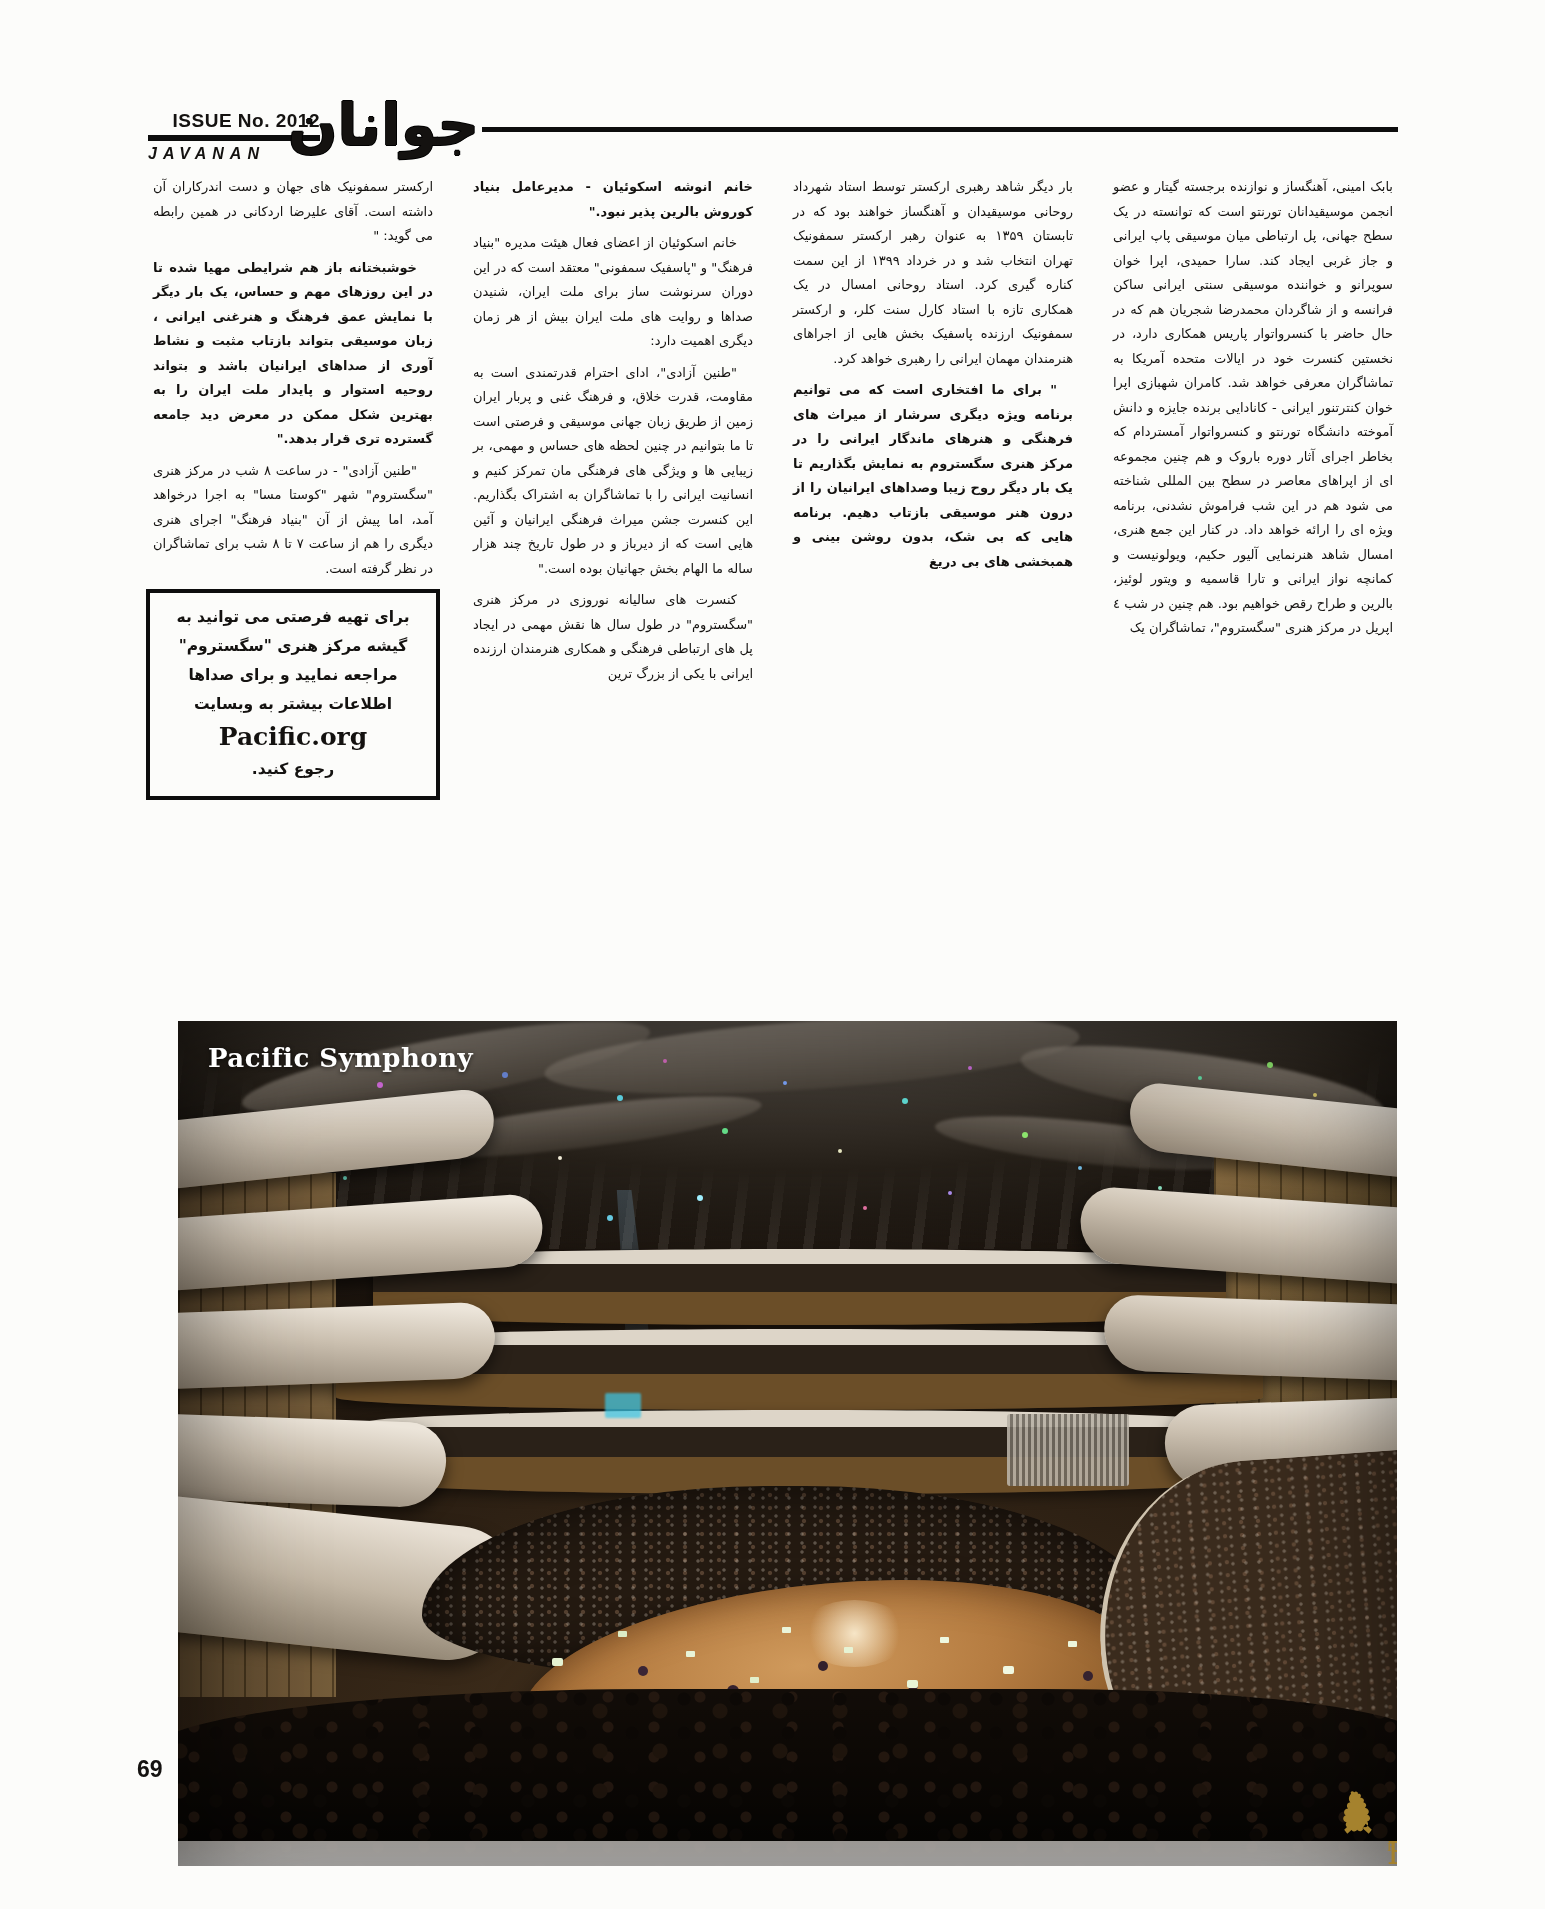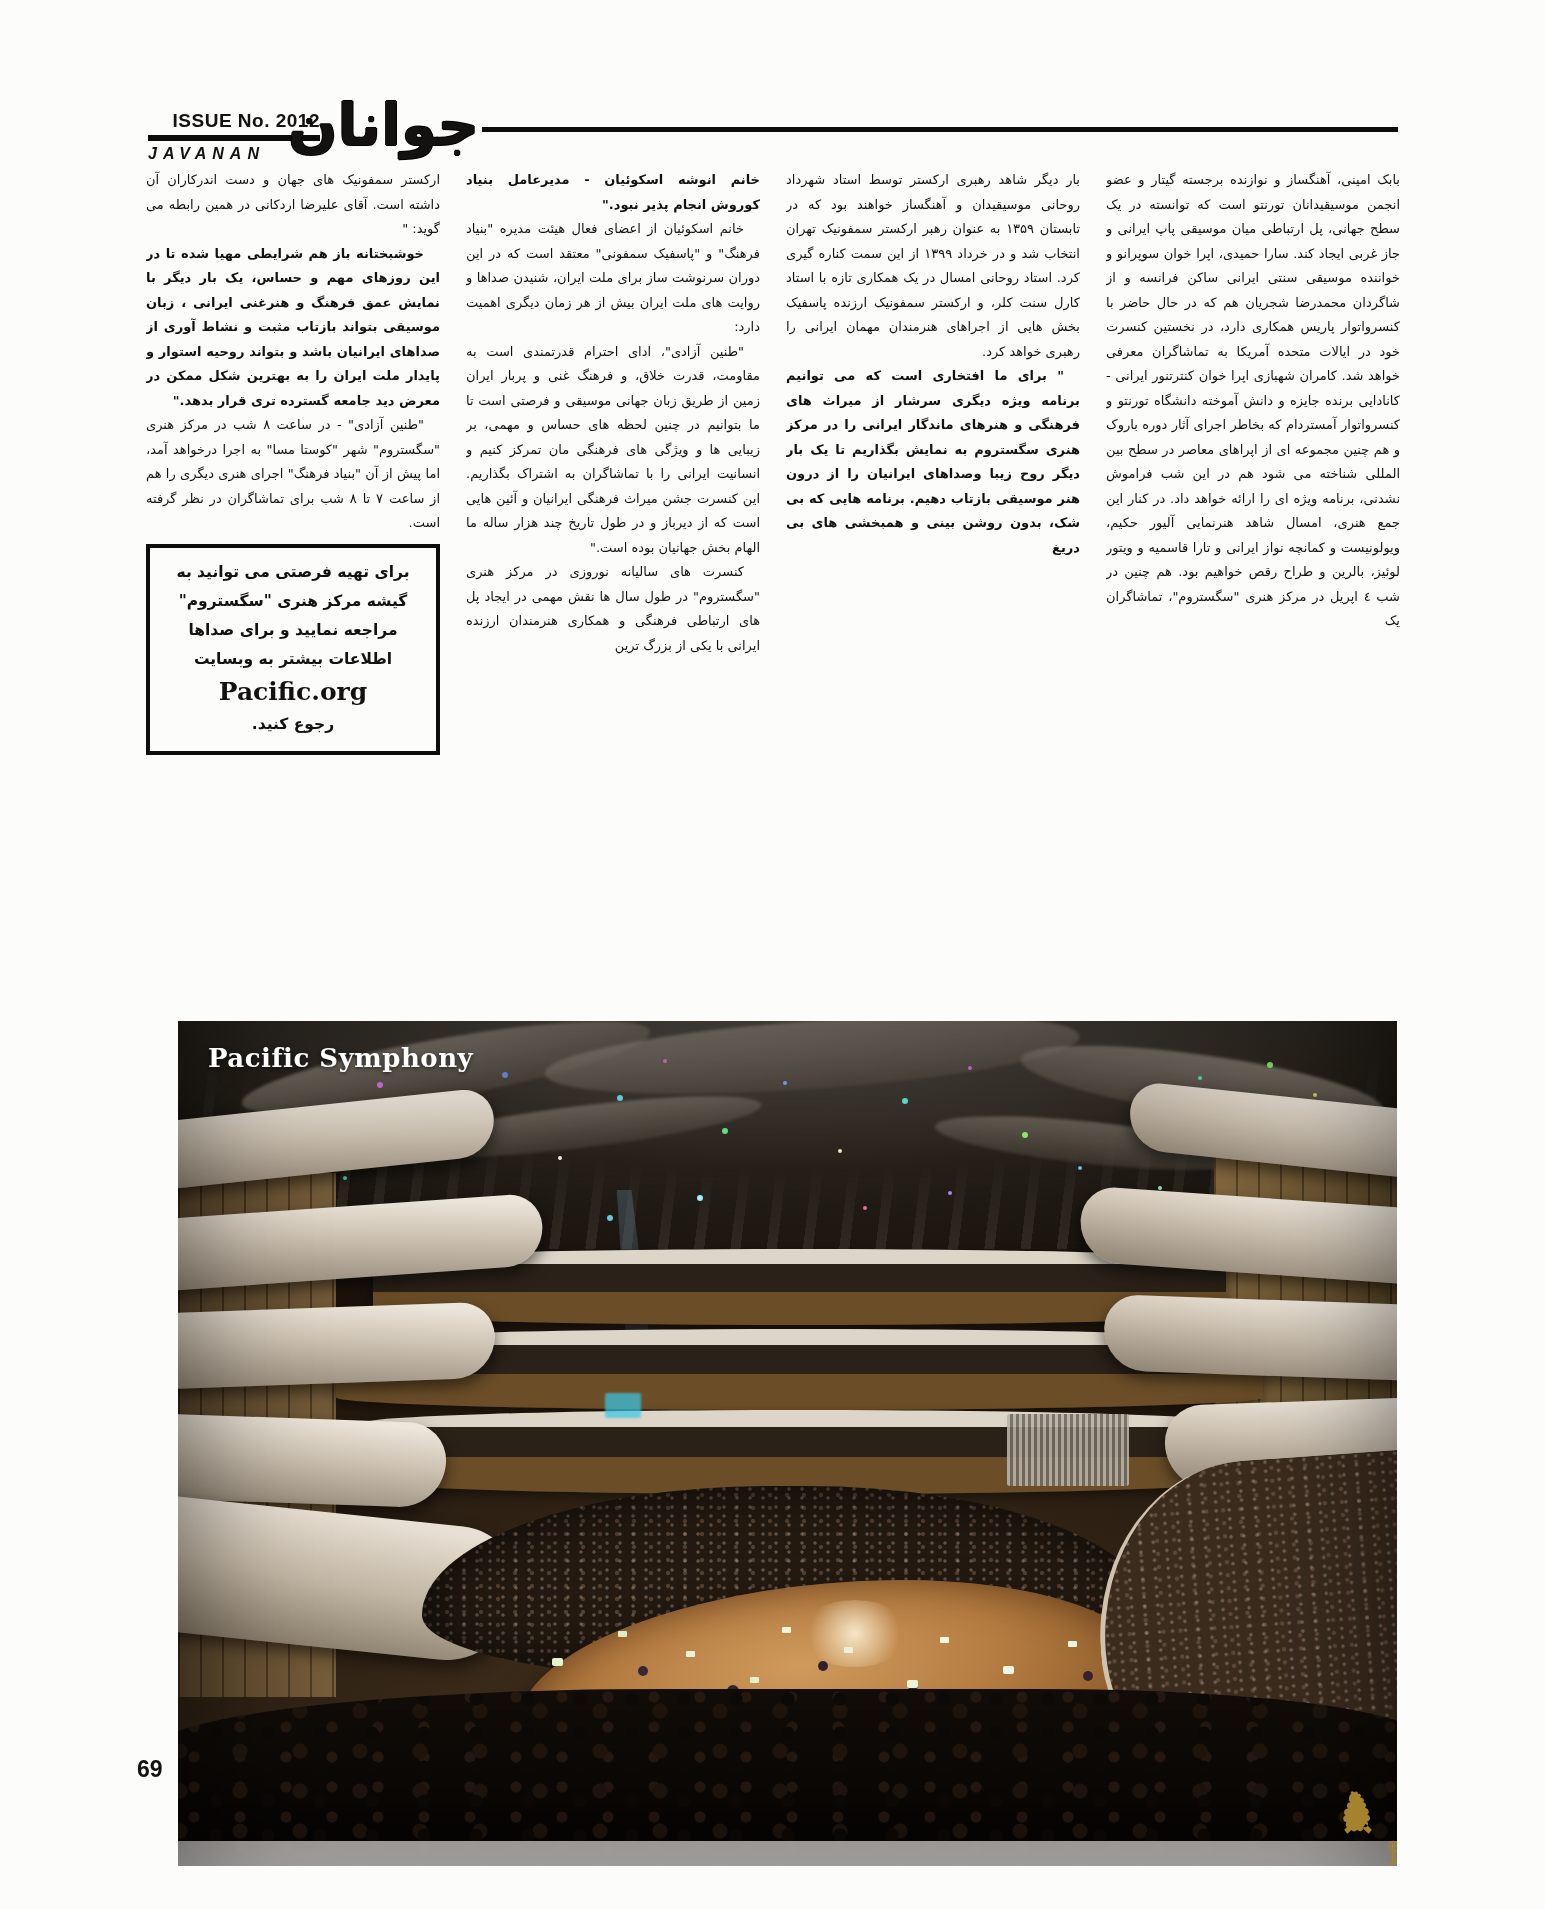--- a/index.html
+++ b/index.html
@@ -12,21 +12,21 @@
   .issue-bar{height:6px;background:#0d0d0d;margin:3px 0 4px;width:172px;}
   .javanan{font-family:"Liberation Sans",sans-serif;font-size:16px;font-weight:bold;letter-spacing:6px;font-style:italic;}
   .logo-fa{position:absolute;left:288px;top:96px;font-size:58px;font-weight:bold;direction:rtl;
            text-shadow:.9px 0 #000,-.9px 0 #000,0 .9px #000,0 -.9px #000;line-height:1;}
   .header-rule{position:absolute;left:482px;top:127px;width:916px;height:5px;background:#0d0d0d;}
 
   
   .columns{position:absolute;left:146px;top:168px;width:1254px;height:692px;
            display:grid;grid-template-columns:repeat(4,1fr);column-gap:26px;direction:rtl;}
   .col{overflow:hidden;text-align:justify;font-size:13px;line-height:24.5px;}
-  .para{margin:0;}
+  .para{margin:7px;}
   .para:not(:first-child){text-indent:16px;}
   .para.bold{font-weight:bold;}
 
   
   .ticket-box{border:4px solid #0d0d0d;margin-top:8px;padding:10px 6px 12px;text-align:center;direction:rtl;}
   .box-line{font-weight:bold;font-size:15.5px;line-height:29px;text-indent:0;}
   .box-site{font-family:"DejaVu Serif",serif;font-weight:bold;font-size:25px;line-height:36px;direction:ltr;}
 
   
   .page-num{position:absolute;left:137px;top:1756px;font-size:23px;font-weight:bold;z-index:1;
@@ -148,21 +148,21 @@
 
   <div class="columns">
       <div class="col">
         <p class="para">بابک امینی، آهنگساز و نوازنده برجسته گیتار و عضو انجمن موسیقیدانان تورنتو است که توانسته در یک سطح جهانی، پل ارتباطی میان موسیقی پاپ ایرانی و جاز غربی ایجاد کند. سارا حمیدی، اپرا خوان سوپرانو و خواننده موسیقی سنتی ایرانی ساکن فرانسه و از شاگردان محمدرضا شجریان هم که در حال حاضر با کنسرواتوار پاریس همکاری دارد، در نخستین کنسرت خود در ایالات متحده آمریکا به تماشاگران معرفی خواهد شد. کامران شهبازی اپرا خوان کنترتنور ایرانی - کانادایی برنده جایزه و دانش آموخته دانشگاه تورنتو و کنسرواتوار آمستردام که بخاطر اجرای آثار دوره باروک و هم چنین مجموعه ای از اپراهای معاصر در سطح بین المللی شناخته می شود هم در این شب فراموش نشدنی، برنامه ویژه ای را ارائه خواهد داد. در کنار این جمع هنری، امسال شاهد هنرنمایی آلیور حکیم، ویولونیست و کمانچه نواز ایرانی و تارا قاسمیه و ویتور لوئیز، بالرین و طراح رقص خواهیم بود. هم چنین در شب ٤ اپریل در مرکز هنری "سگستروم"، تماشاگران یک</p>
       </div>
       <div class="col">
         <p class="para">بار دیگر شاهد رهبری ارکستر توسط استاد شهرداد روحانی موسیقیدان و آهنگساز خواهند بود که در تابستان ۱۳۵۹ به عنوان رهبر ارکستر سمفونیک تهران انتخاب شد و در خرداد ۱۳۹۹ از این سمت کناره گیری کرد. استاد روحانی امسال در یک همکاری تازه با استاد کارل سنت کلر، و ارکستر سمفونیک ارزنده پاسفیک بخش هایی از اجراهای هنرمندان مهمان ایرانی را رهبری خواهد کرد.</p>
         <p class="para bold">" برای ما افتخاری است که می توانیم برنامه ویژه دیگری سرشار از میراث های فرهنگی و هنرهای ماندگار ایرانی را در مرکز هنری سگستروم به نمایش بگذاریم تا یک بار دیگر روح زیبا وصداهای ایرانیان را از درون هنر موسیقی بازتاب دهیم. برنامه هایی که بی شک، بدون روشن بینی و همبخشی های بی دریغ</p>
       </div>
       <div class="col">
-        <p class="para bold">خانم انوشه اسکوئیان - مدیرعامل بنیاد کوروش انجام پذیر نبود."</p>
+        <p class="para bold">خانم انوشه اسکوئیان - مدیرعامل بنیاد کوروش بالرین پذیر نبود."</p>
         <p class="para">خانم اسکوئیان از اعضای فعال هیئت مدیره "بنیاد فرهنگ" و "پاسفیک سمفونی" معتقد است که در این دوران سرنوشت ساز برای ملت ایران، شنیدن صداها و روایت های ملت ایران بیش از هر زمان دیگری اهمیت دارد:</p>
         <p class="para">"طنین آزادی"، ادای احترام قدرتمندی است به مقاومت، قدرت خلاق، و فرهنگ غنی و پربار ایران زمین از طریق زبان جهانی موسیقی و فرصتی است تا ما بتوانیم در چنین لحظه های حساس و مهمی، بر زیبایی ها و ویژگی های فرهنگی مان تمرکز کنیم و انسانیت ایرانی را با تماشاگران به اشتراک بگذاریم. این کنسرت جشن میراث فرهنگی ایرانیان و آئین هایی است که از دیرباز و در طول تاریخ چند هزار ساله ما الهام بخش جهانیان بوده است."</p>
         <p class="para">کنسرت های سالیانه نوروزی در مرکز هنری "سگستروم" در طول سال ها نقش مهمی در ایجاد پل های ارتباطی فرهنگی و همکاری هنرمندان ارزنده ایرانی با یکی از بزرگ ترین</p>
       </div>
       <div class="col">
         <p class="para">ارکستر سمفونیک های جهان و دست اندرکاران آن داشته است. آقای علیرضا اردکانی در همین رابطه می گوید: "</p>
         <p class="para bold">خوشبختانه باز هم شرایطی مهیا شده تا در این روزهای مهم و حساس، یک بار دیگر با نمایش عمق فرهنگ و هنرغنی ایرانی ، زبان موسیقی بتواند بازتاب مثبت و نشاط آوری از صداهای ایرانیان باشد و بتواند روحیه استوار و پایدار ملت ایران را به بهترین شکل ممکن در معرض دید جامعه گسترده تری قرار بدهد."</p>
         <p class="para">"طنین آزادی" - در ساعت ۸ شب در مرکز هنری "سگستروم" شهر "کوستا مسا" به اجرا درخواهد آمد، اما پیش از آن "بنیاد فرهنگ" اجرای هنری دیگری را هم از ساعت ۷ تا ۸ شب برای تماشاگران در نظر گرفته است.</p>
         <div class="ticket-box">
           <div class="box-line">برای تهیه فرصتی می توانید به</div>

